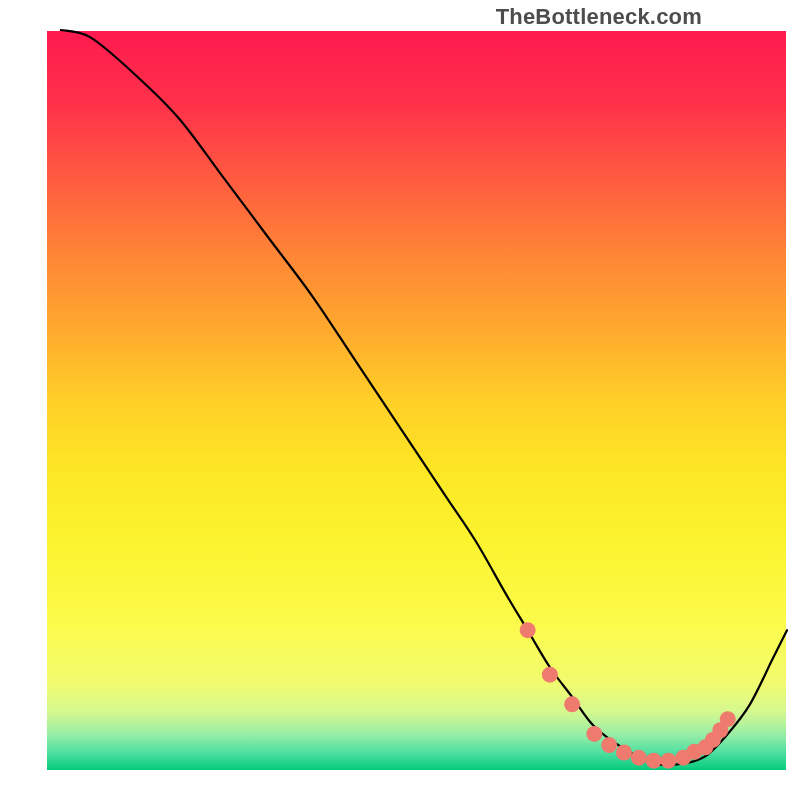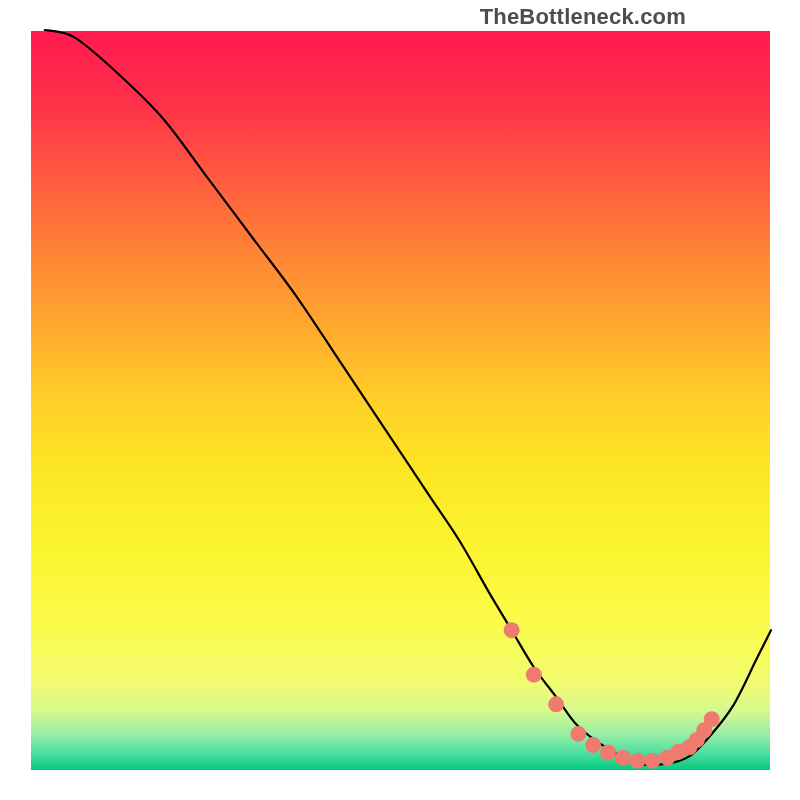--- a/index.html
+++ b/index.html
@@ -7,20 +7,21 @@
     padding: 0;
     width: 800px;
     height: 800px;
     background: #ffffff;
     overflow: hidden;
   }
   .chart-container {
     position: relative;
     width: 696px;
     height: 800px;
+    margin-left: 16px;
   }
   .watermark {
     position: absolute;
     top: 4px;
     right: 10px;
     font-family: Arial, Helvetica, sans-serif;
     font-size: 22px;
     font-weight: bold;
     color: #4d4d4d;
     z-index: 10;

